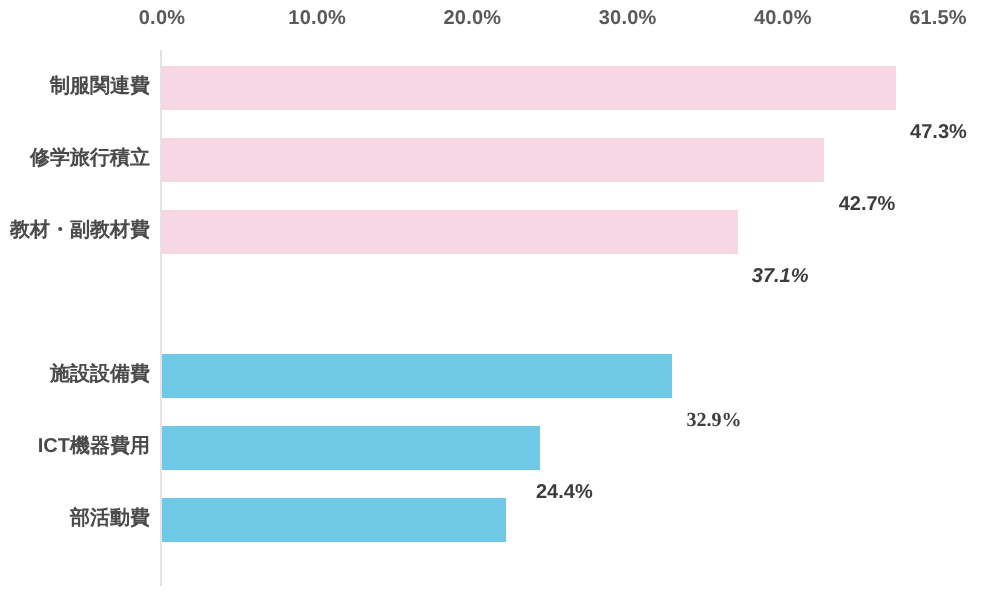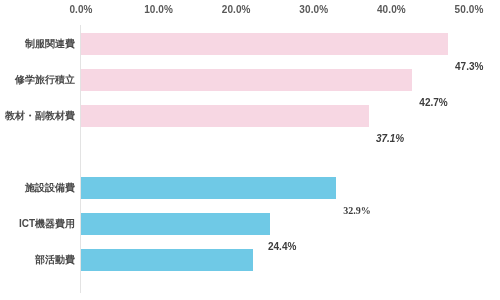--- a/index.html
+++ b/index.html
@@ -103,21 +103,21 @@
 <body>
 
 <div id="chart-root">
 
   <div id="x-axis">
       <div class="x-tick" style="left: 81px;">0.0%</div>
       <div class="x-tick" style="left: 158.6px;">10.0%</div>
       <div class="x-tick" style="left: 236.2px;">20.0%</div>
       <div class="x-tick" style="left: 313.8px;">30.0%</div>
       <div class="x-tick" style="left: 391.4px;">40.0%</div>
-      <div class="x-tick" style="left: 469px;">50.0%</div>
+      <div class="x-tick" style="left: 469px;">61.5%</div>
     </div>
 
   <div id="plot-area">
     <div id="axis-line" style="background: rgb(227, 227, 227);"></div>
   <div class="bar-row" style="top: 11px;">
         <div class="bar-label">制服関連費</div>
         <div class="bar-track" style="width: 367.048px;">
           <div class="bar-fill" style="background: rgb(247, 215, 227);"></div>
         </div>
         <div class="bar-value" style="left: 448.048px;">47.3%</div>

